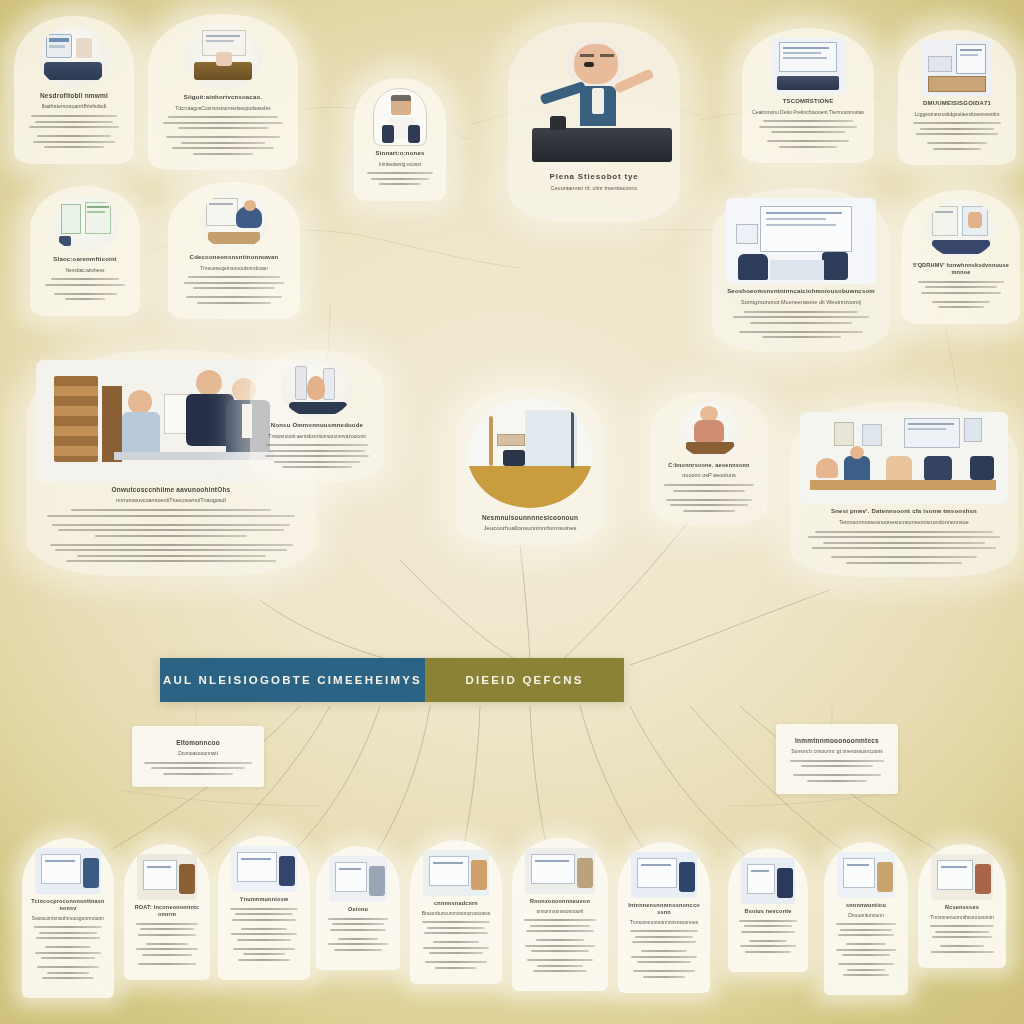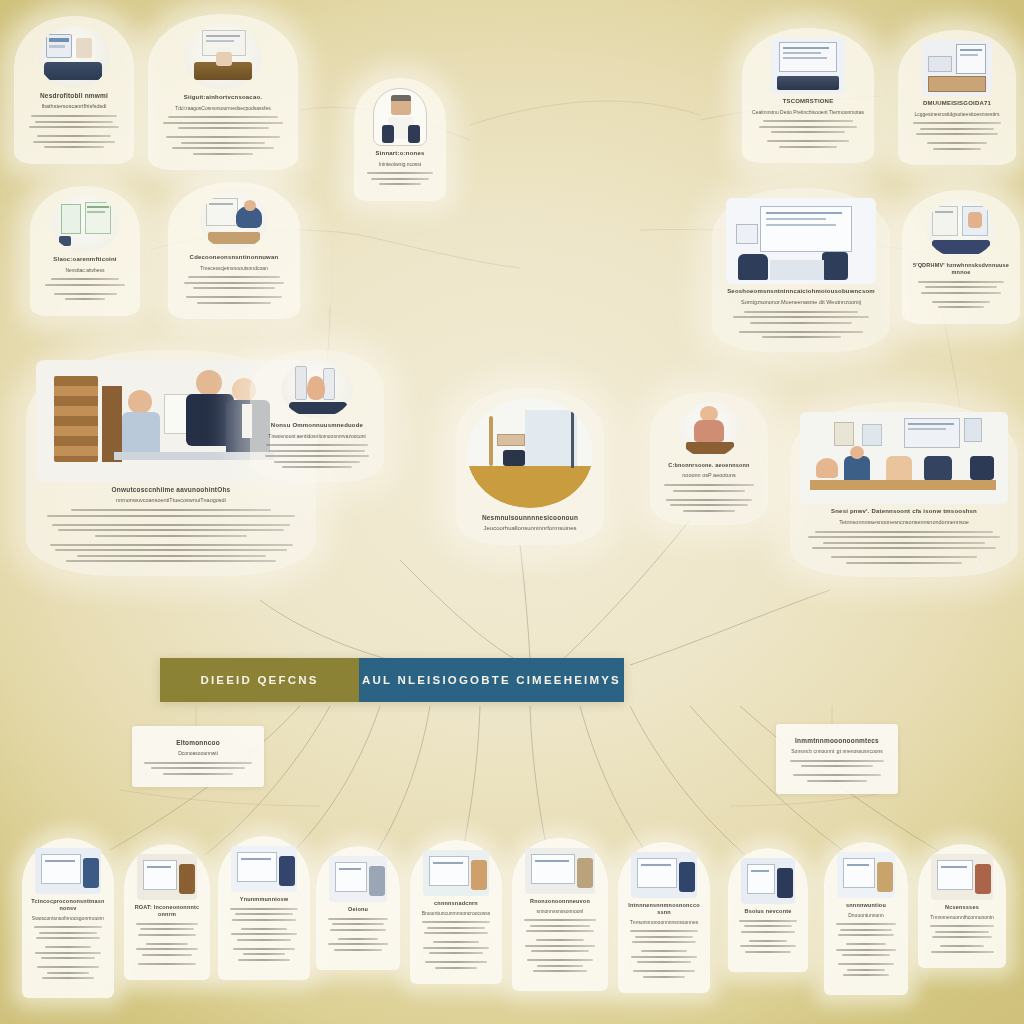--- a/index.html
+++ b/index.html
@@ -215,20 +215,37 @@
     </div>
     <span class="ttl" style="font-size:6px;">Sinnart:o:nones</span>
     <span class="sub" style="font-size:5px;">Ininteoiwnig:ncosst</span>
     <div class="lines">
       <div class="ln" style="width:92%"></div>
         <div class="ln" style="width:80%"></div>
       <div class="ln" style="width:58%"></div>
     </div>
   </div>
 
+  <div class="node blob" style="left:508px; top:22px; width:172px; height:200px;">
+    <div class="thumb" style="width:168px;height:132px;background:transparent;">
+      <div class="tb" style="left:48px;top:4px;width:60px;height:54px;background:#f2ece2;border-radius:50%;"></div>
+      <div class="tb" style="left:56px;top:12px;width:44px;height:40px;background:#e8bb9b;border-radius:45%;"></div>
+      <div class="tb" style="left:66px;top:30px;width:10px;height:5px;background:#2c2723;border-radius:3px;"></div>
+      <div class="tb" style="left:62px;top:22px;width:14px;height:3px;background:#6a5a4d;"></div>
+      <div class="tb" style="left:82px;top:22px;width:14px;height:3px;background:#6a5a4d;"></div>
+      <div class="tb" style="left:62px;top:54px;width:36px;height:40px;background:#3a5f7f;border-radius:6px 6px 0 0;"></div>
+      <div class="tb" style="left:74px;top:56px;width:12px;height:26px;background:#f1efe8;border-radius:2px;"></div>
+      <div class="tb" style="left:22px;top:56px;width:46px;height:10px;background:#3a5f7f;transform:rotate(-18deg);border-radius:4px;"></div>
+      <div class="tb" style="left:96px;top:44px;width:40px;height:10px;background:#e8bb9b;transform:rotate(-24deg);border-radius:4px;"></div>
+      <div class="tb" style="left:14px;top:96px;width:140px;height:34px;background:linear-gradient(180deg,#3c4047,#24272c);border-radius:3px;"></div>
+      <div class="tb" style="left:32px;top:84px;width:16px;height:14px;background:#2b2e33;border-radius:3px 3px 0 0;"></div>
+    </div>
+    <span class="ttl" style="font-size:8px;letter-spacing:.8px;margin-top:8px;">Plena Stiesobot tye</span>
+    <span class="sub" style="font-size:5.5px;">Ceuuntannsn rit: ctinr tmentteconnc</span>
+  </div>
 
   <div class="node arch" style="left:742px; top:28px; width:132px;">
     <div class="thumb" style="width:74px;height:56px;background:#eef1f5;border-radius:4px;">
       <div class="tb" style="left:8px;top:4px;width:58px;height:30px;background:#f7f8fa;border:1px solid #a9b6c6;"></div>
       <div class="tb" style="left:12px;top:9px;width:46px;height:2px;background:#8fa3bb;"></div>
       <div class="tb" style="left:12px;top:14px;width:38px;height:2px;background:#b0bccd;"></div>
       <div class="tb" style="left:12px;top:19px;width:44px;height:2px;background:#b0bccd;"></div>
       <div class="tb" style="left:6px;top:38px;width:62px;height:14px;background:linear-gradient(180deg,#44506a,#2c3649);border-radius:2px;"></div>
     </div>
     <span class="ttl" style="font-size:6px;">TSCOMRSTIONE</span>
@@ -437,25 +454,25 @@
       <div class="ln" style="width:86%"></div>
         <div class="ln" style="width:92%"></div>
       <div class="ln" style="width:78%"></div>
         <div class="ln sp" style="width:88%"></div>
       <div class="ln" style="width:70%"></div>
         <div class="ln" style="width:56%"></div>
     </div>
   </div>
 
   <div id="banners">
+    <div class="banner" style="background:#2a6384; width:265px;">
+      <span>AUL NLEISIOGOBTE CIMEEHEIMYS</span>
+    </div>
     <div class="banner" style="background:#8b8235; width:199px;">
       <span>DIEEID QEFCNS</span>
-    </div>
-    <div class="banner" style="background:#2a6384; width:265px;">
-      <span>AUL NLEISIOGOBTE CIMEEHEIMYS</span>
     </div>
   </div>
 
   <div class="node plain" style="left:132px; top:726px; width:132px;">
     <span class="ttl" style="font-size:6.5px;">Eltomonncoo</span>
     <span class="sub" style="font-size:5px;">Dconoasoounnwti</span>
     <div class="lines">
       <div class="ln" style="width:96%"></div>
         <div class="ln" style="width:84%"></div>
       <div class="ln" style="width:62%"></div>

